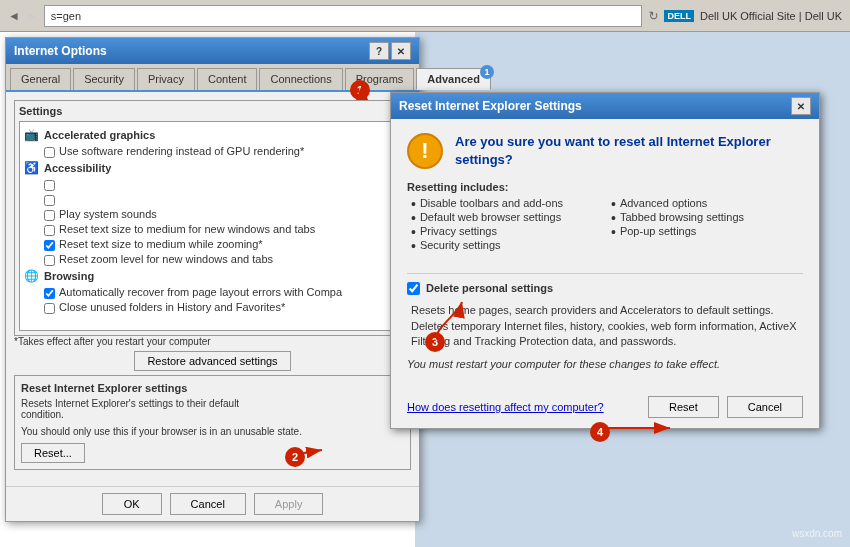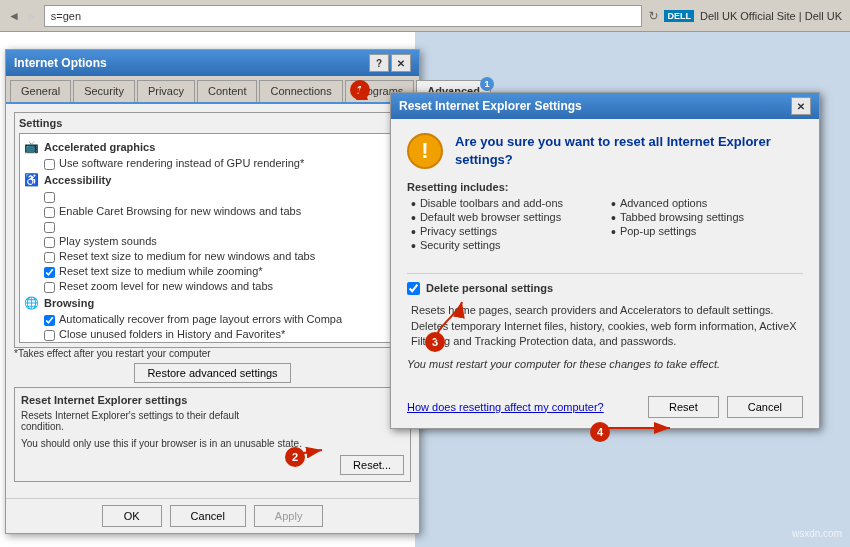--- a/index.html
+++ b/index.html
@@ -38,21 +38,21 @@
     
     .main-area {
       display: flex;
       position: relative;
       height: 515px;
     }
 
     
     .dialog-internet-options {
       position: absolute;
-      top: 17px;
+      top: 5px;
       left: 5px;
       width: 415px;
       background: #f0f0f0;
       border: 1px solid #999;
       box-shadow: 2px 2px 8px rgba(0,0,0,0.4);
       z-index: 10;
     }
 
     .dialog-title-bar {
       background: linear-gradient(to bottom, #4a90d9, #2e6db4);
@@ -223,21 +223,21 @@
     }
 
     .reset-section-desc {
       font-size: 10px;
       color: #333;
       margin-bottom: 6px;
     }
 
     .reset-btn-row {
       display: flex;
-      justify-content: flex-end;
+      justify-content: flex-start;
     }
 
     .reset-btn {
       padding: 3px 12px;
       font-size: 11px;
       background: #f0f0f0;
       border: 1px solid #999;
       cursor: pointer;
     }
 
@@ -551,24 +551,20 @@
             <input type="checkbox" style="">
             <label>Use software rendering instead of GPU rendering*</label>
           </div>
 
           <div class="settings-section">
             <span class="settings-section-icon">♿</span>
             <span class="settings-section-label">Accessibility</span>
           </div>
           <div class="settings-item">
             <input type="checkbox" style="">
-          </div>
-          <div class="settings-item">
-            <input type="checkbox" style="">
-            <label>Enable Caret Browsing for new windows and tabs</label>
           </div>
           <div class="settings-item">
             <input type="checkbox" style="">
           </div>
           <div class="settings-item">
             <input type="checkbox" style="">
             <label>Play system sounds</label>
           </div>
           <div class="settings-item">
             <input type="checkbox" style="">

